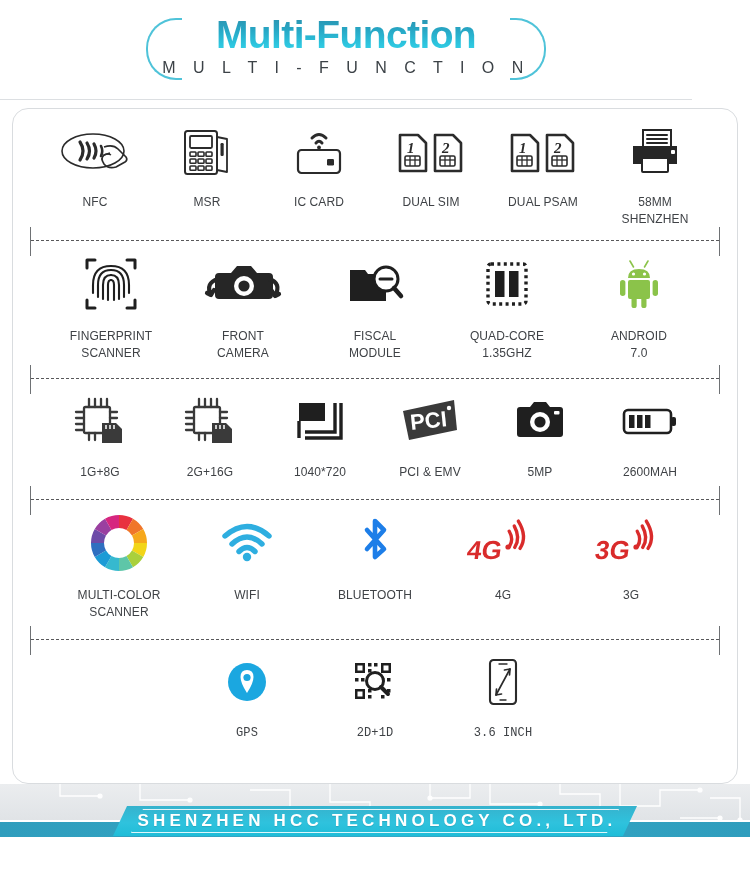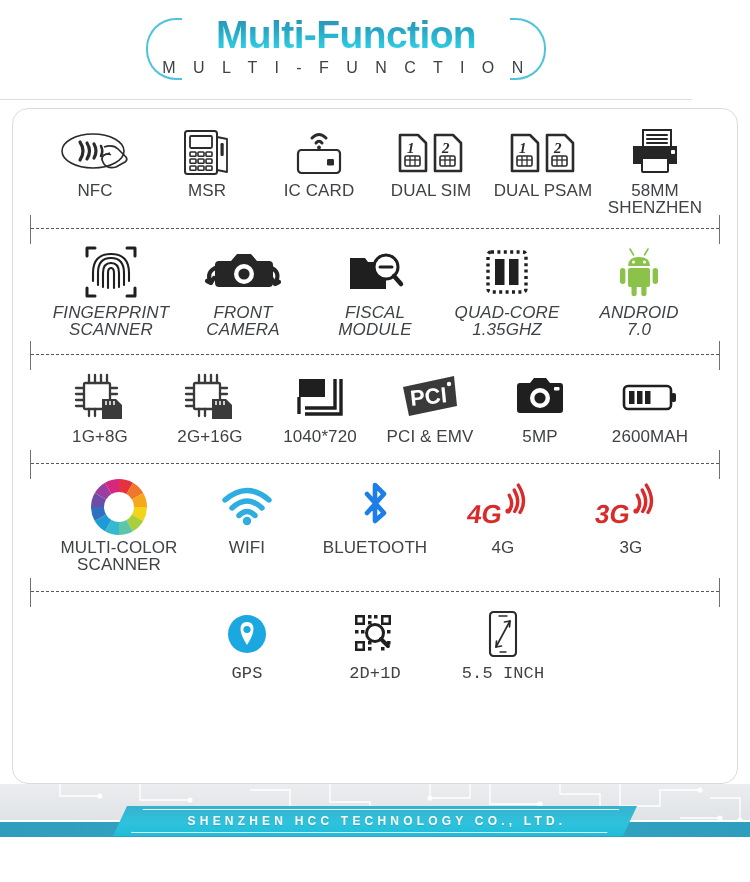--- a/index.html
+++ b/index.html
@@ -85,35 +85,35 @@
 
   .cell {
     display: flex; flex-direction: column;
     align-items: center;
     text-align: center;
   }
   .ico {
     display: flex; align-items: center; justify-content: center;
   }
   .lbl {
-    font-size: 17px;
+    font-size: 12px;
     color: #3f4246;
     line-height: 17px;
     letter-spacing: 0.1px;
-    margin-top: 3px;
+    margin-top: 15px;
     white-space: pre-line;
   }
 
   
   .r1 { padding-top: 14px; }
   .r1 .cell { width: 112px; }
   .r1 .ico { height: 56px; }
 
   .r2 { padding-top: 14px; }
-  .r2 .cell { width: 132px; font-style: italic; }
+  .r2 .cell { width: 132px; }
   .r2 .ico { height: 58px; }
 
   .r3 { padding-top: 14px; }
   .r3 .cell { width: 110px; }
   .r3 .ico { height: 56px; }
 
   .r4 { padding-top: 14px; }
   .r4 .cell { width: 128px; }
   .r4 .ico { height: 58px; }
 
@@ -155,21 +155,21 @@
   .footer-banner-line {
     position: absolute; left: 18px; top: 3px;
     width: 488px; height: 24px;
     border: 1px solid rgba(255,255,255,0.85);
     clip-path: polygon(12px 0, 488px 0, 476px 24px, 0 24px);
   }
   .footer-text {
     position: absolute; inset: 0;
     display: flex; align-items: center; justify-content: center;
     color: #ffffff;
-    font-size: 12px; font-weight: bold;
+    font-size: 17px; font-weight: bold;
     letter-spacing: 4.2px;
     text-shadow: 0 1px 1px rgba(0,0,0,0.12);
     padding-left: 4px;
   }
   .footer-white {
     position: absolute; left: 0; top: 53px;
     width: 750px; height: 45px; background: #fff;
   }
   svg { display: block; overflow: visible; }
 </style>
@@ -662,21 +662,21 @@
             <rect x="5" y="2" width="26" height="44" rx="3.5" fill="none" stroke="#2b2b2b" stroke-width="2.1"></rect>
             <line x1="14" y1="6" x2="22" y2="6" stroke="#2b2b2b" stroke-width="1.4" stroke-linecap="round"></line>
             <line x1="15" y1="42" x2="21" y2="42" stroke="#2b2b2b" stroke-width="1.4" stroke-linecap="round"></line>
             <g stroke="#2b2b2b" stroke-width="1.7" stroke-linecap="round" stroke-linejoin="round" fill="none">
               <line x1="11" y1="37" x2="25" y2="11"></line>
               <path d="M25 11 L19.5 12 M25 11 L24.5 17"></path>
               <path d="M11 37 L16.5 36 M11 37 L11.5 31"></path>
             </g>
           </svg>
         </div>
-        <div class="lbl">5.5 INCH</div>
+        <div class="lbl">3.6 INCH</div>
       </div>
     </div>
 
   </div>
 
   <div class="footer">
     <div class="footer-bg"></div>
     <svg class="footer-circuit" viewBox="0 0 750 50" preserveAspectRatio="none">
       <g fill="none" stroke="#ffffff" stroke-width="1.4" opacity="0.95">
         <path d="M430 0 L430 14 L470 14 L470 0"></path>

